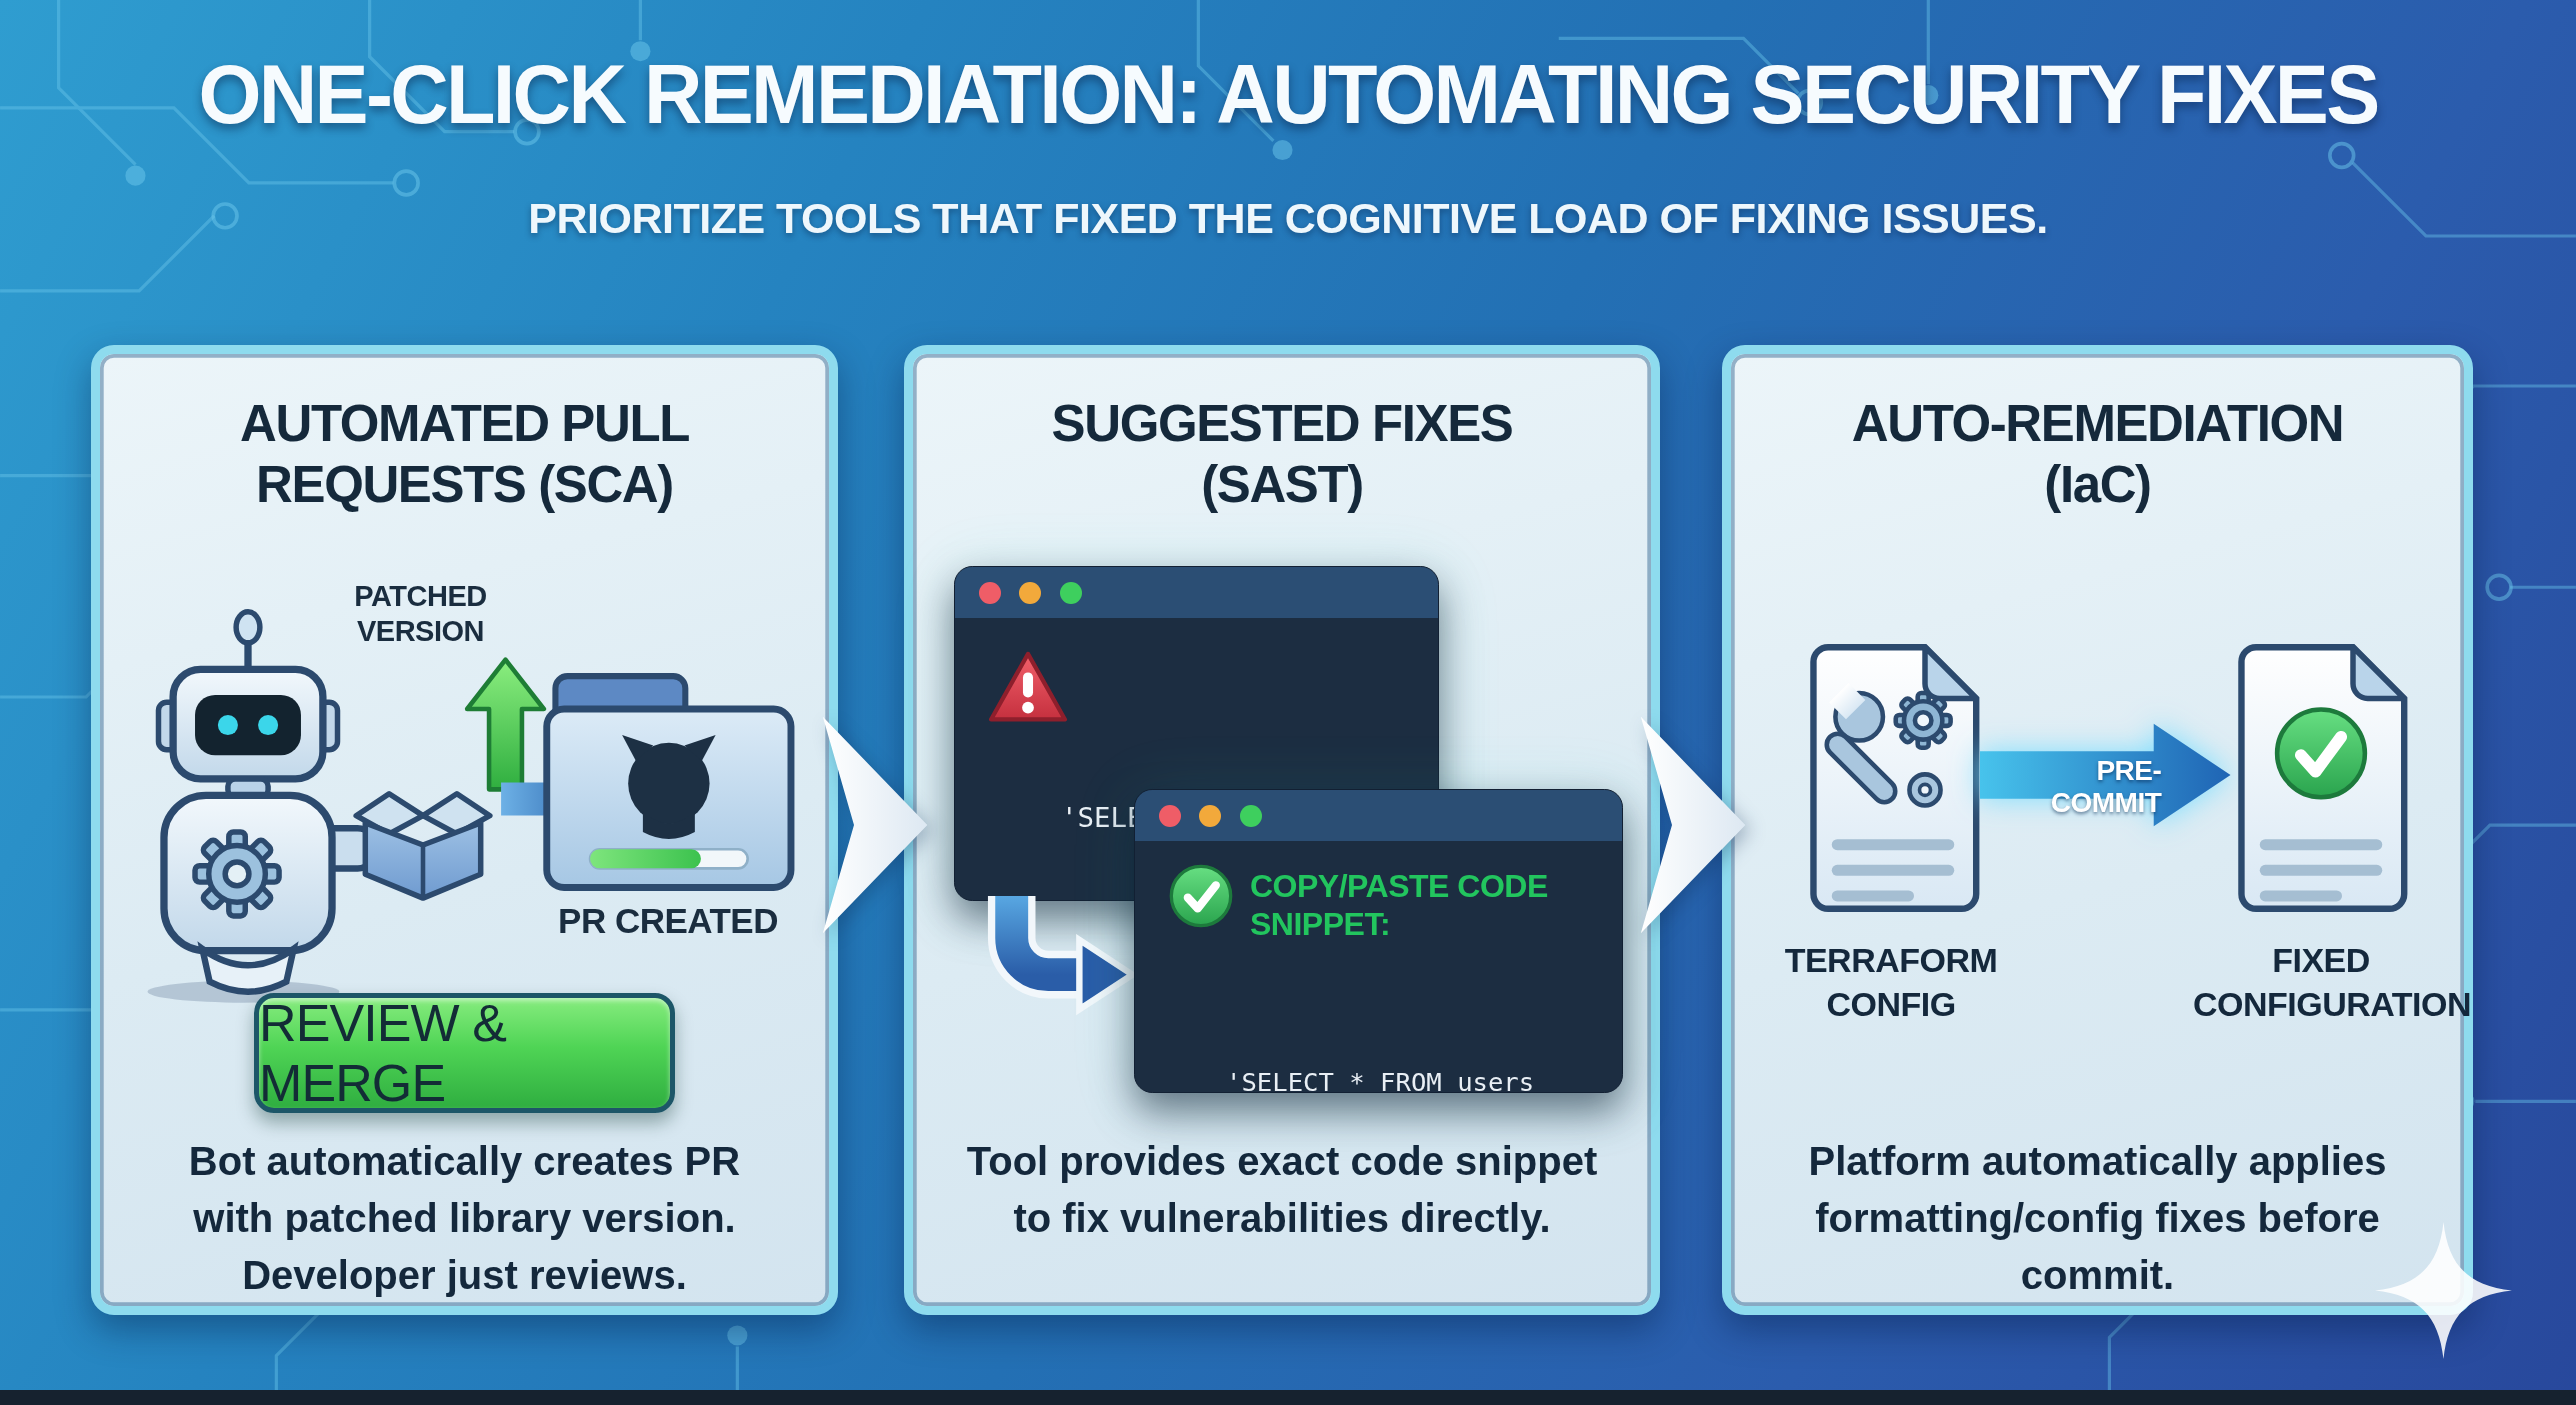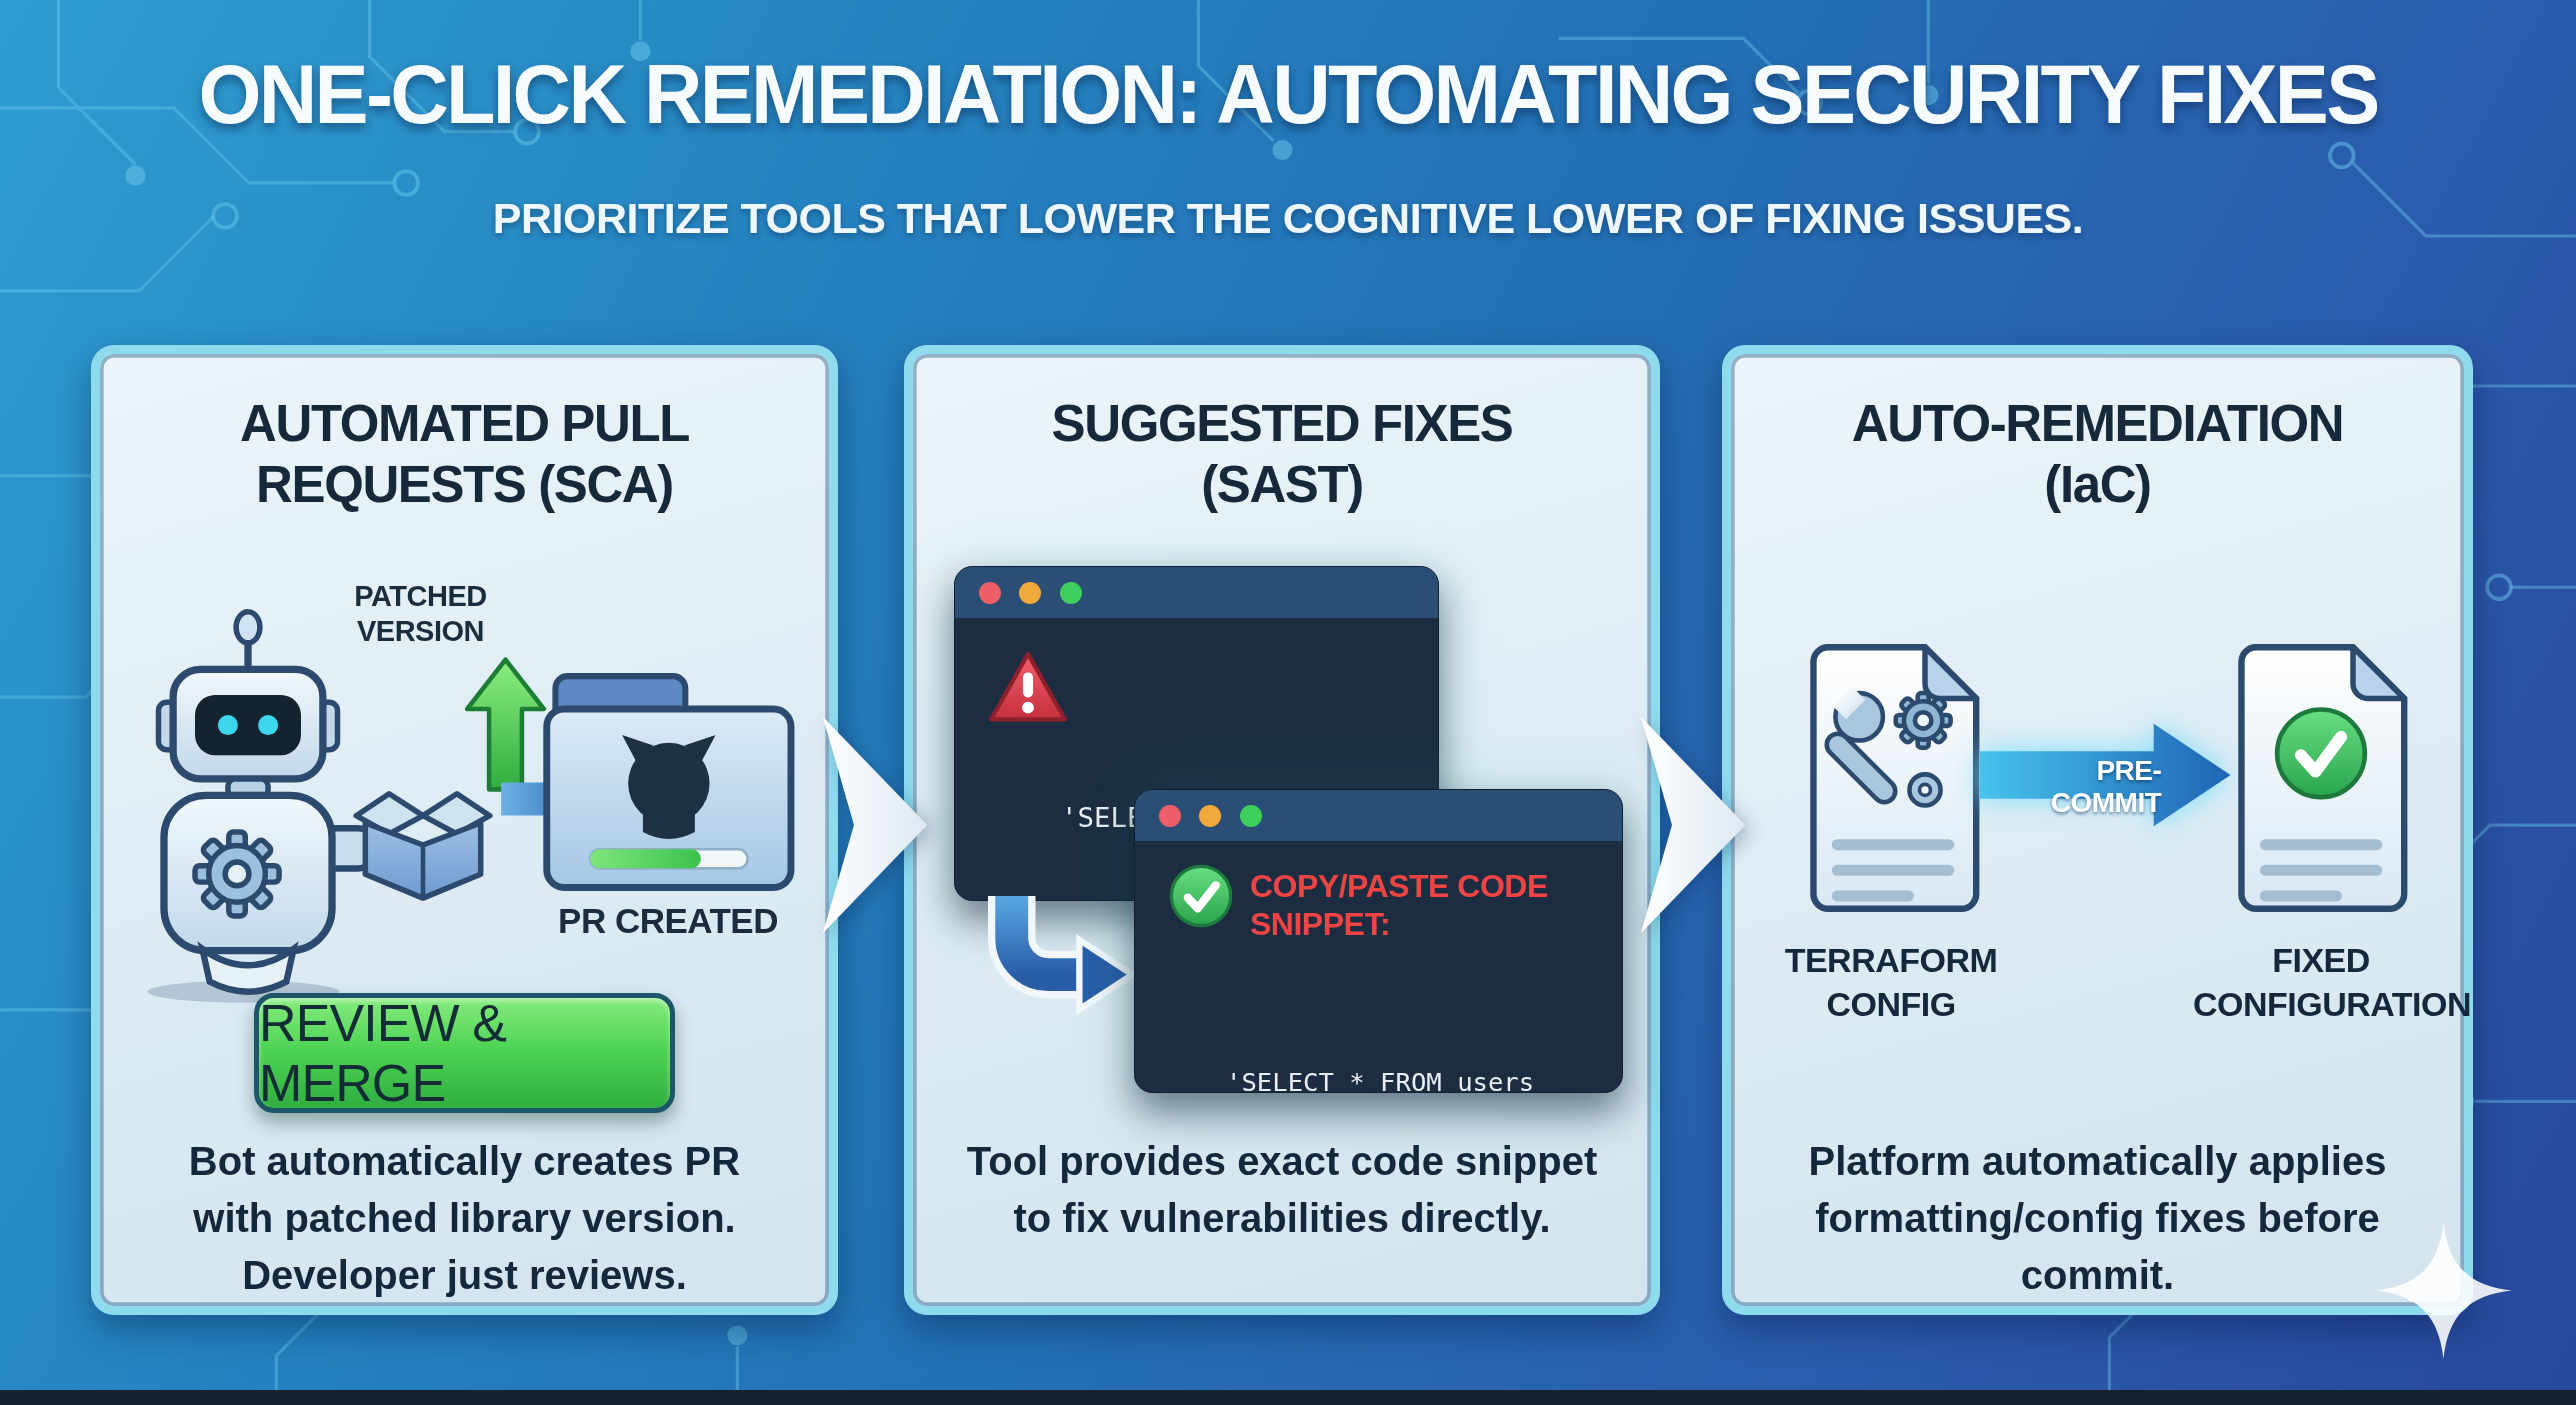--- a/index.html
+++ b/index.html
@@ -90,21 +90,21 @@
   .warn-row-icon{position:absolute;left:31px;top:81px;}
   .warn-title{
     position:absolute;left:126px;top:84px;width:338px;
     font-size:32px;font-weight:800;letter-spacing:-0.5px;color:#e0525e;line-height:1.15;
   }
   .warn-code{position:absolute;left:106px;top:145px;font-family:"DejaVu Sans Mono",monospace;
     font-size:27.4px;color:#e9eff5;line-height:1.55;white-space:pre;}
   .fix-icon{position:absolute;left:33px;top:73px;}
   .fix-title{
     position:absolute;left:115px;top:77px;width:311px;
-    font-size:32px;font-weight:800;letter-spacing:-0.5px;color:#ef4444;line-height:1.2;
+    font-size:32px;font-weight:800;letter-spacing:-0.5px;color:#22c55e;line-height:1.2;
   }
   .fix-code{position:absolute;left:91px;top:190px;font-family:"DejaVu Sans Mono",monospace;
     font-size:25.6px;color:#e9eff5;line-height:1.6;white-space:pre;}
   .elbow-arrow{position:absolute;left:71px;top:542px;z-index:2;}
 
   
   .doc{position:absolute;top:282px;}
   .doc-left{left:66px;}
   .doc-right{left:494px;}
   .precommit{position:absolute;left:249px;top:366px;width:256px;height:110px;}
@@ -169,21 +169,21 @@
     <circle cx="2732" cy="642" r="13" fill="none" stroke="#6cc8ec" stroke-width="4"></circle>
     <circle cx="2632" cy="990" r="13" fill="none" stroke="#6cc8ec" stroke-width="4"></circle>
     <circle cx="2694" cy="1204" r="11" fill="#6cc8ec"></circle>
     <circle cx="390" cy="1394" r="13" fill="none" stroke="#6cc8ec" stroke-width="4"></circle>
     <circle cx="806" cy="1460" r="11" fill="#6cc8ec"></circle>
     <circle cx="2394" cy="1374" r="13" fill="none" stroke="#6cc8ec" stroke-width="4"></circle>
   </g>
 </svg>
 
 <div class="main-title">ONE-CLICK REMEDIATION: AUTOMATING SECURITY FIXES</div>
-<div class="sub-title">PRIORITIZE TOOLS THAT LOWER THE COGNITIVE LOWER OF FIXING ISSUES.</div>
+<div class="sub-title">PRIORITIZE TOOLS THAT FIXED THE COGNITIVE LOAD OF FIXING ISSUES.</div>
 
 <div class="panel panel-1">
   <div class="panel-title">AUTOMATED PULL REQUESTS (SCA)</div>
 
   <svg class="robot" width="274" height="403" viewBox="0 0 300 440">
     <defs>
       <linearGradient id="roboGrad" x1="0" y1="0" x2="0" y2="1">
         <stop offset="0" stop-color="#f2f8fc"></stop>
           <stop offset="1" stop-color="#c2d8ea"></stop>
       </linearGradient>

